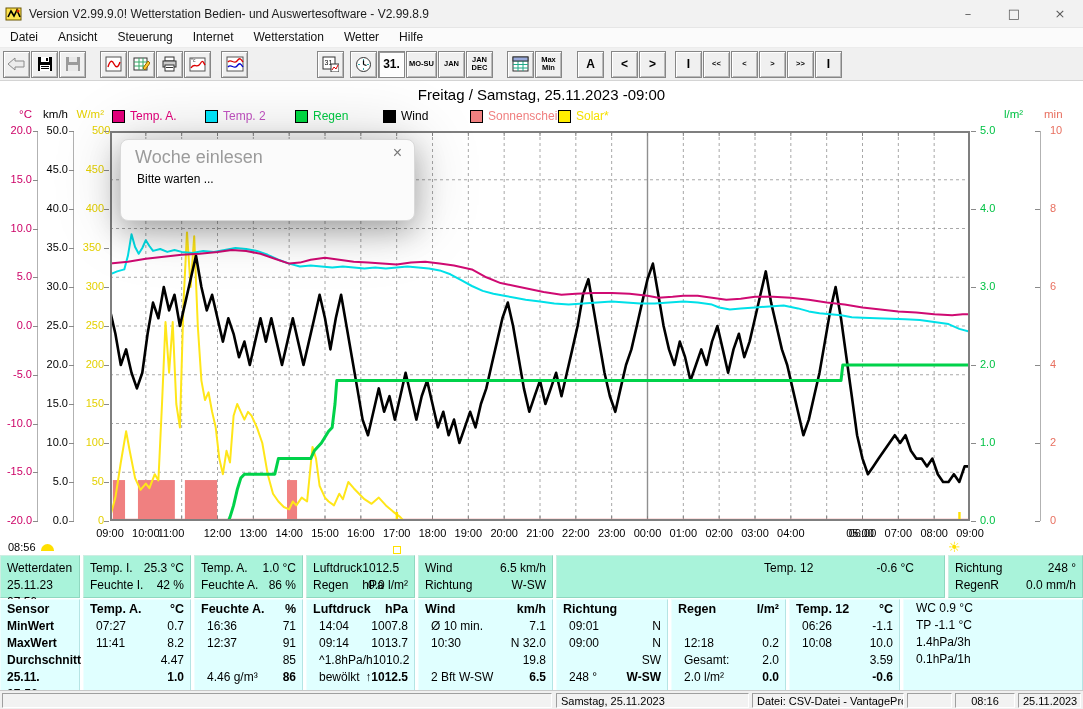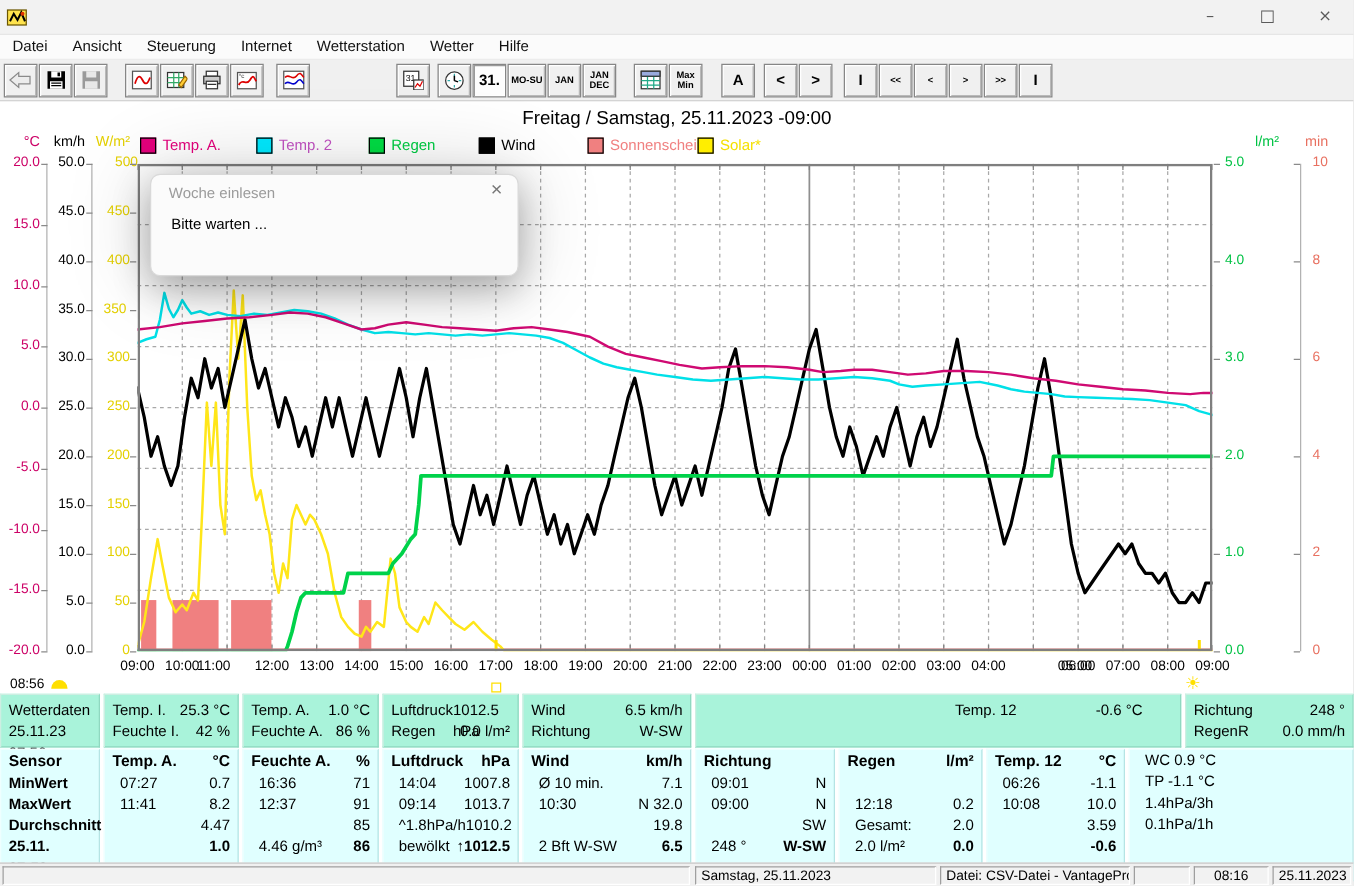--- a/index.html
+++ b/index.html
@@ -65,40 +65,41 @@
   
   #statusbar{position:absolute;left:0;top:690px;width:1083px;height:19px;background:#f0f0f0;
              border-top:1px solid #c8c8c8;}
   .sb-panel{position:absolute;top:2px;height:15px;background:#f2f2f2;font-size:11px;
             line-height:15px;padding:0 4px;box-sizing:border-box;white-space:nowrap;overflow:hidden;
             border:1px solid;border-color:#9f9f9f #ffffff #ffffff #9f9f9f;}
   
   #dialog{position:absolute;left:120px;top:139px;width:293px;height:80px;background:#fbfbfb;
           border:1px solid #d9d9d9;border-radius:8px;z-index:20;
           box-shadow:0 10px 30px rgba(0,0,0,.30),0 0 70px rgba(0,0,0,.18);}
-  #dialog .dtitle{position:absolute;left:14px;top:7px;font-size:12px;color:#9b9b9b;}
+  #dialog .dtitle{position:absolute;left:14px;top:7px;font-size:18px;color:#9b9b9b;}
   #dialog .dclose{position:absolute;right:12px;top:4px;font-size:16px;color:#777;}
   #dialog .dmsg{position:absolute;left:16px;top:32px;font-size:12px;color:#000;}
   #dialog .pbar{position:absolute;left:8px;top:50px;width:277px;height:20px;background:#fff;
                 border:1px solid #000;}
   #dialog .pfill{position:absolute;left:0;top:0;height:100%;background:#16167e;}
   #dialog .plabel{position:absolute;left:0;top:0;width:100%;height:100%;display:flex;
                   align-items:center;justify-content:center;font-size:12px;color:#000;}
 </style>
 </head>
 <body>
 
 <div id="app">
 
   <div id="titlebar">
     <svg class="appicon" viewBox="0 0 18 16">
       <rect x="1" y="2" width="15" height="12" fill="#ffe34d" stroke="#6b5600"></rect>
       <path d="M3 11 L6 5 L9 10 L12 4 L15 11" fill="none" stroke="#000" stroke-width="1.6"></path>
       <circle cx="13" cy="5" r="1.6" fill="#e03000"></circle>
     </svg>
+    <span class="title">Version V2.99.9.0!  Wetterstation Bedien- und Auswertesoftware - V2.99.8.9</span>
     <div id="winbtns">
       <span class="winbtn">–</span>
       <span class="winbtn">□</span>
       <span class="winbtn">×</span>
     </div>
   </div>
 
   <div id="menubar">
       <span class="menuitem">Datei</span>
       <span class="menuitem">Ansicht</span>

